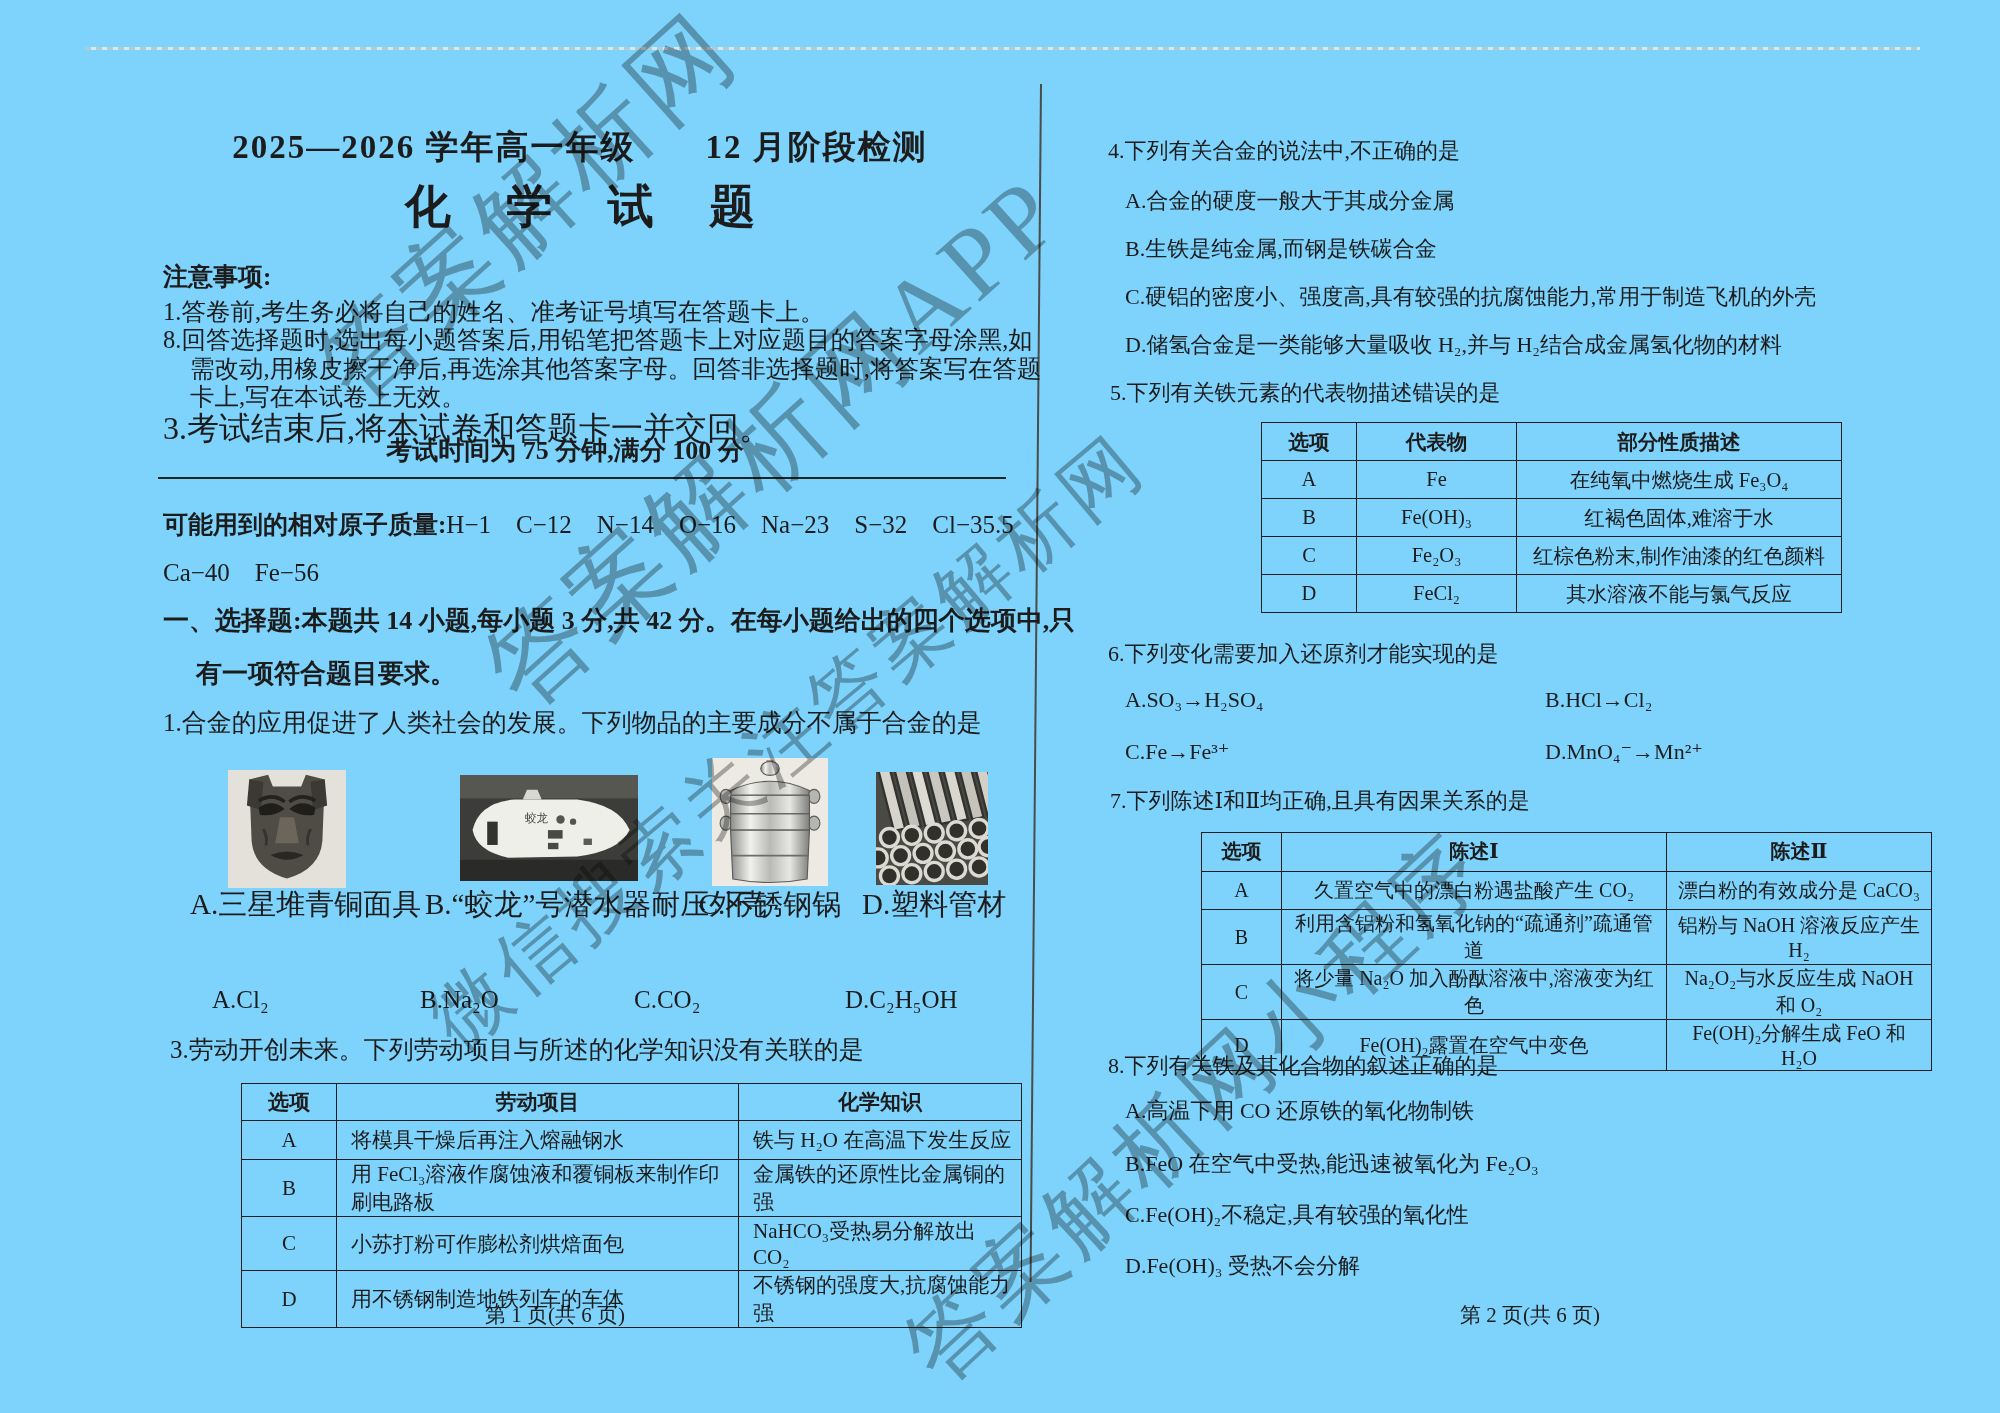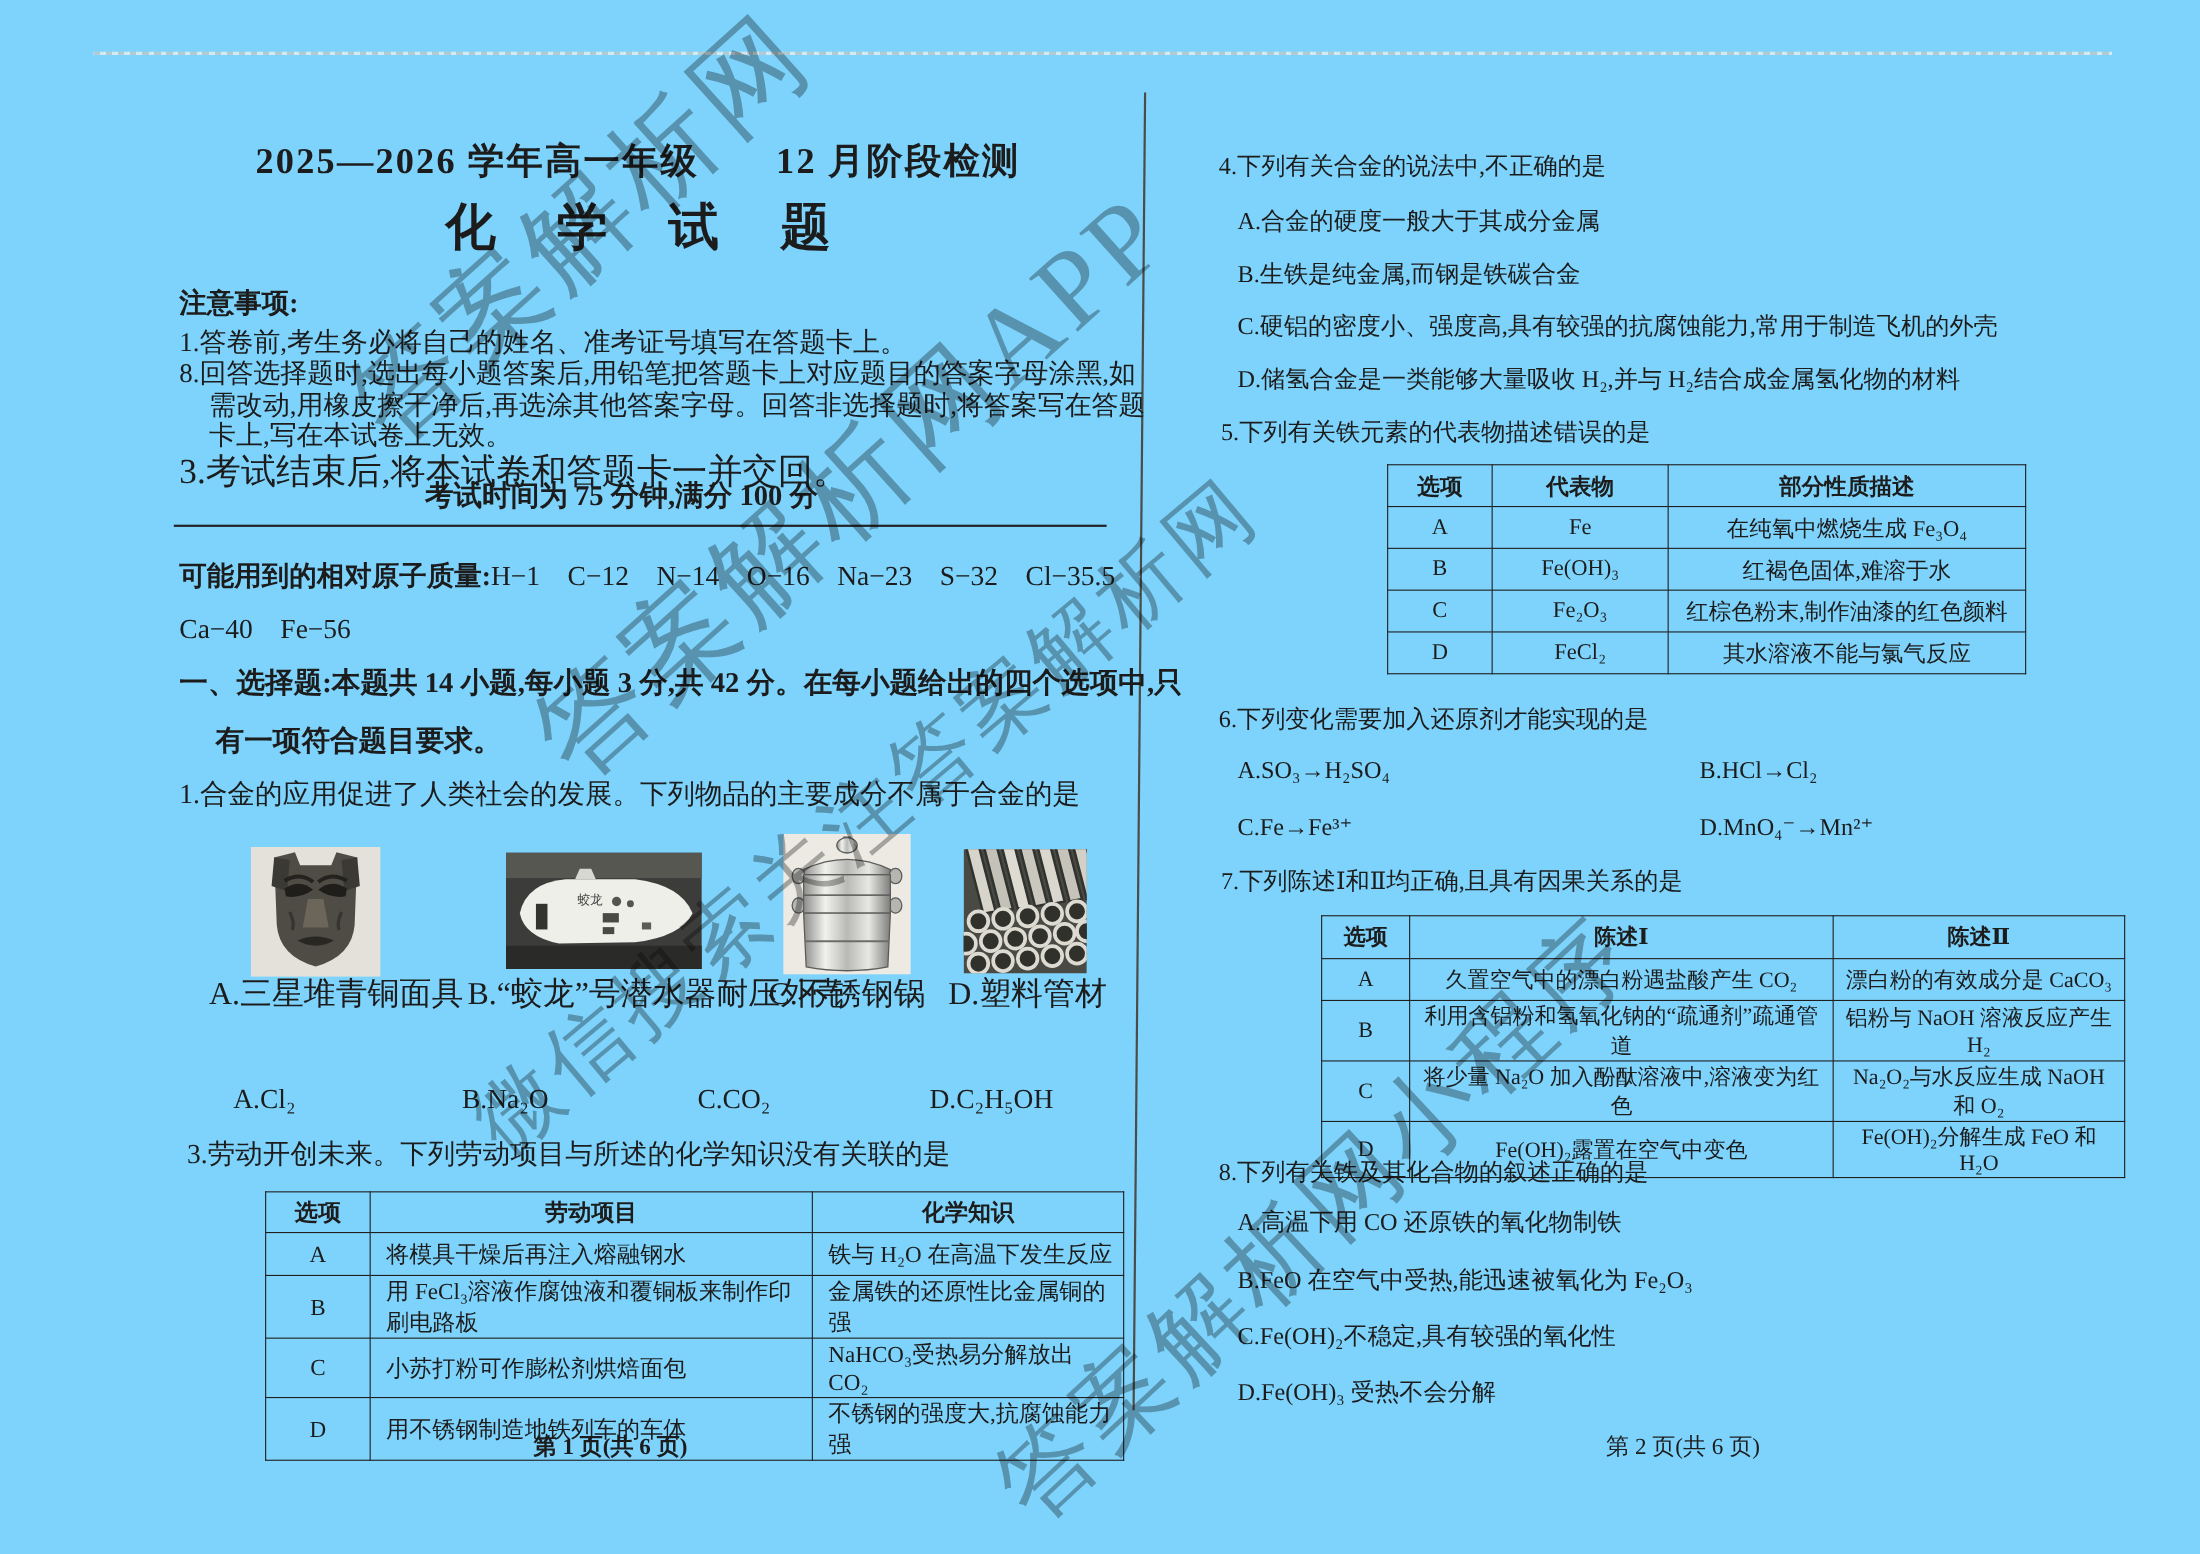--- a/index.html
+++ b/index.html
@@ -36,21 +36,21 @@
   .sec1a{left:163px;top:606px;font-size:26px;font-weight:700;}
   .sec1b{left:196px;top:659px;font-size:26px;font-weight:700;}
   .q1t{left:163px;top:709px;font-size:25px;}
   .q2t{left:170px;top:941px;font-size:25px;}
   .q3t{left:170px;top:1036px;font-size:25px;}
   .opt{font-size:25px;}
   .o2a{left:212px;top:986px;} .o2b{left:420px;top:986px;} .o2c{left:634px;top:986px;} .o2d{left:845px;top:986px;}
   .img-label{font-size:29px;text-align:center;}
   .l1a{left:190px;top:888px;width:175px;} .l1b{left:425px;top:888px;width:240px;}
   .l1c{left:695px;top:888px;width:150px;} .l1d{left:862px;top:888px;width:130px;}
-  .footer1{left:405px;top:1303px;width:300px;text-align:center;font-size:21px;font-weight:bold;}
+  .footer1{left:405px;top:1303px;width:300px;text-align:center;font-size:21px;}
   
   .rq{font-size:22px;}
   .q4t{left:1108px;top:138px;} .q5t{left:1110px;top:380px;} .q6t{left:1108px;top:641px;}
   .q7t{left:1110px;top:788px;} .q8t{left:1108px;top:1053px;}
   .o4a{left:1125px;top:188px;} .o4b{left:1125px;top:236px;} .o4c{left:1125px;top:284px;} .o4d{left:1125px;top:332px;}
   .o6a{left:1125px;top:687px;} .o6b{left:1545px;top:687px;} .o6c{left:1125px;top:739px;} .o6d{left:1545px;top:739px;}
   .o8a{left:1125px;top:1098px;} .o8b{left:1125px;top:1151px;} .o8c{left:1125px;top:1202px;} .o8d{left:1125px;top:1253px;}
   .footer2{left:1390px;top:1303px;width:280px;text-align:center;font-size:21px;}
   
   table.grid{border-collapse:collapse;table-layout:fixed;background:transparent;margin-left:36px;}

